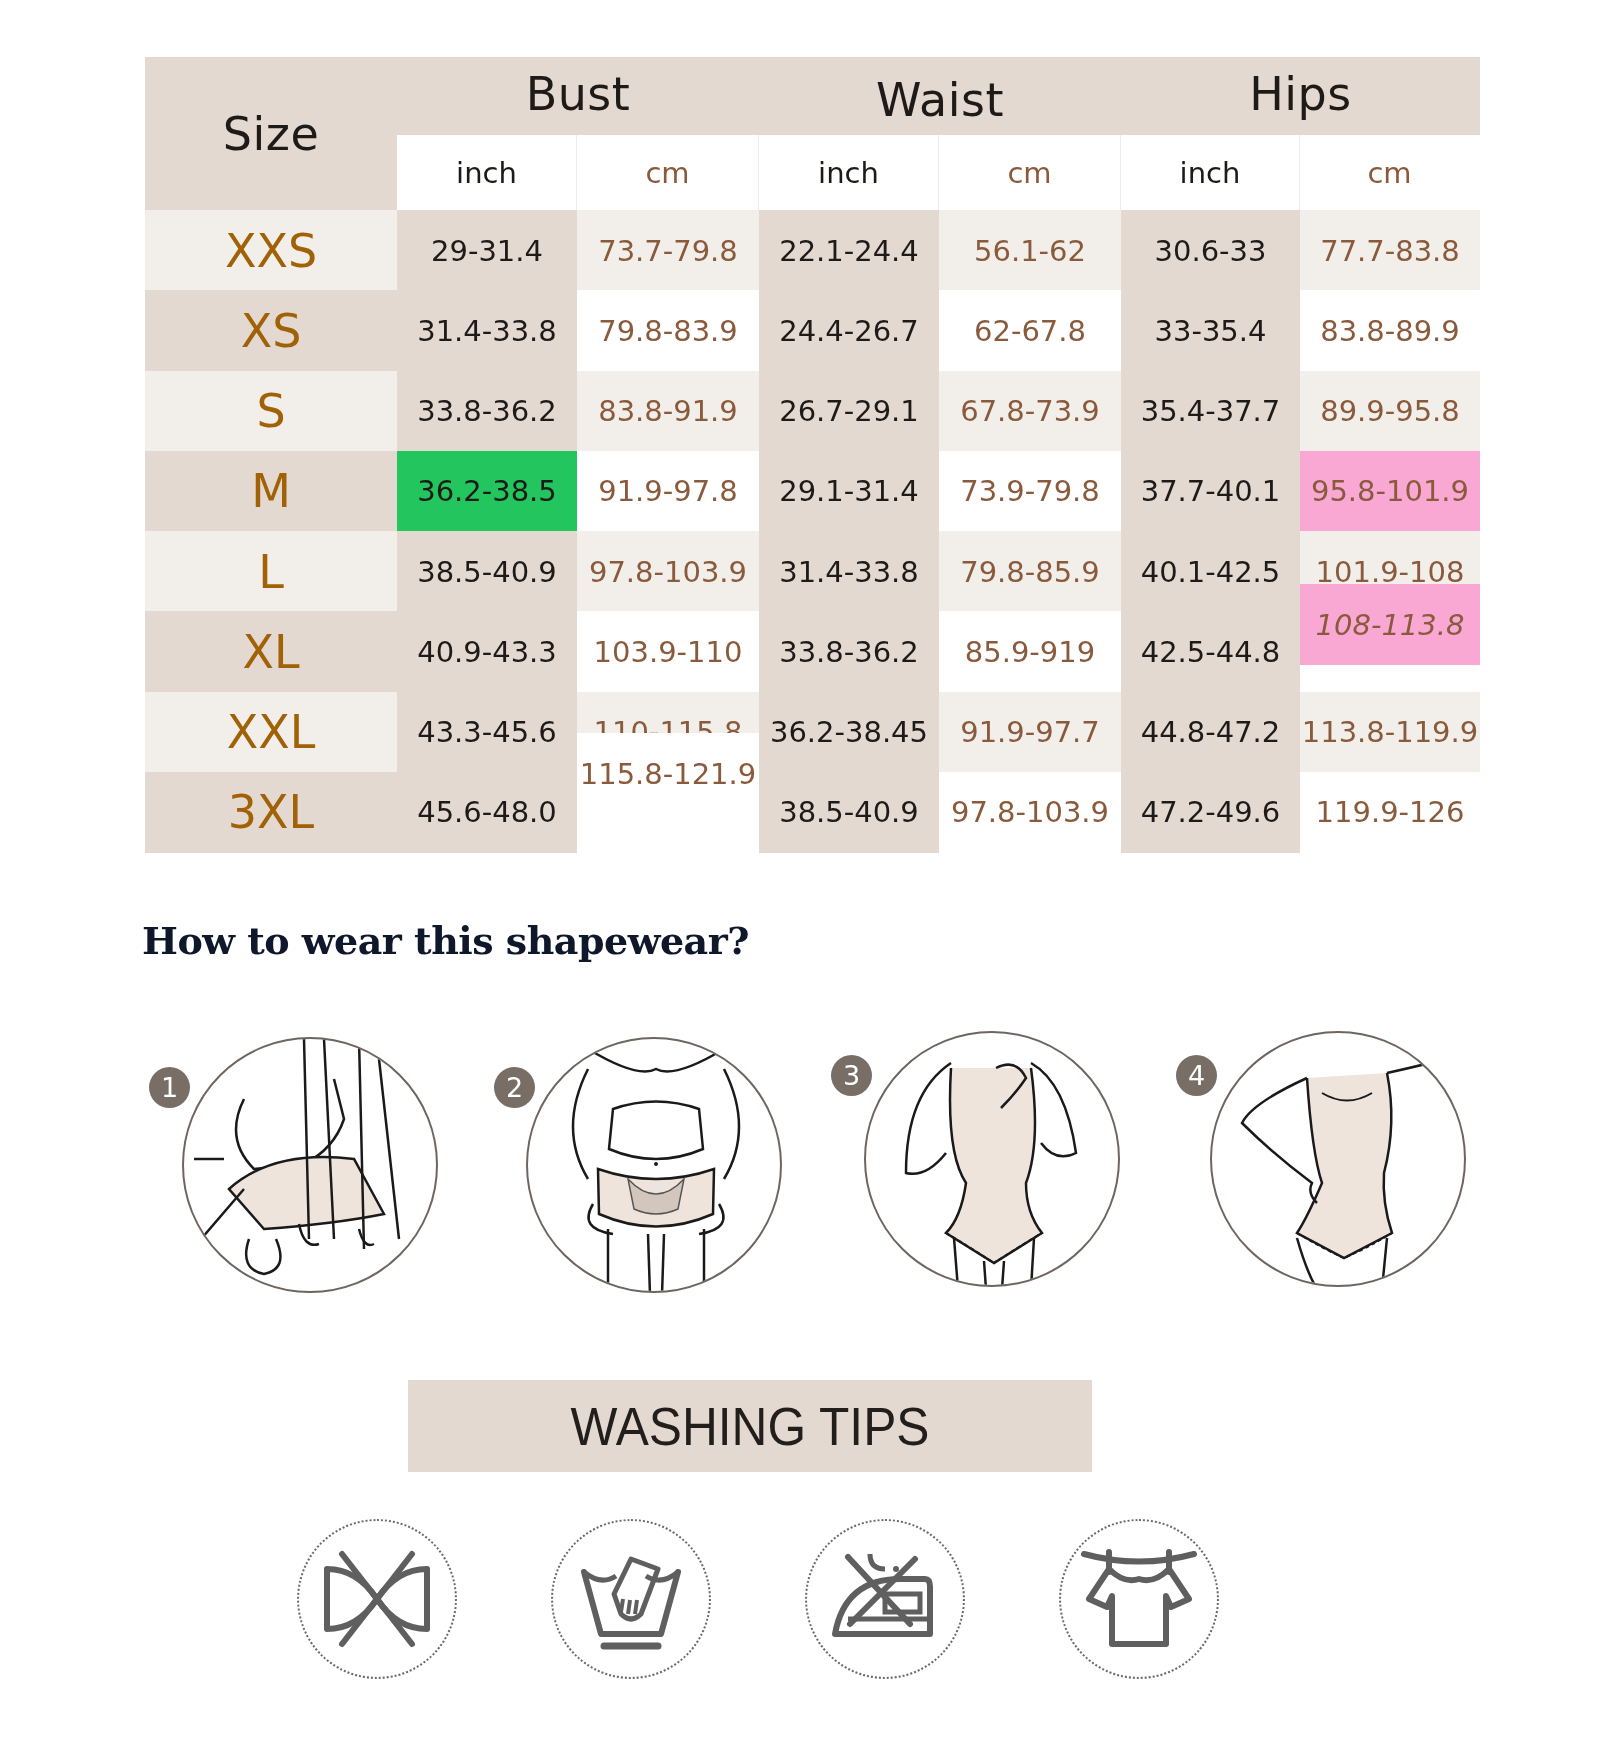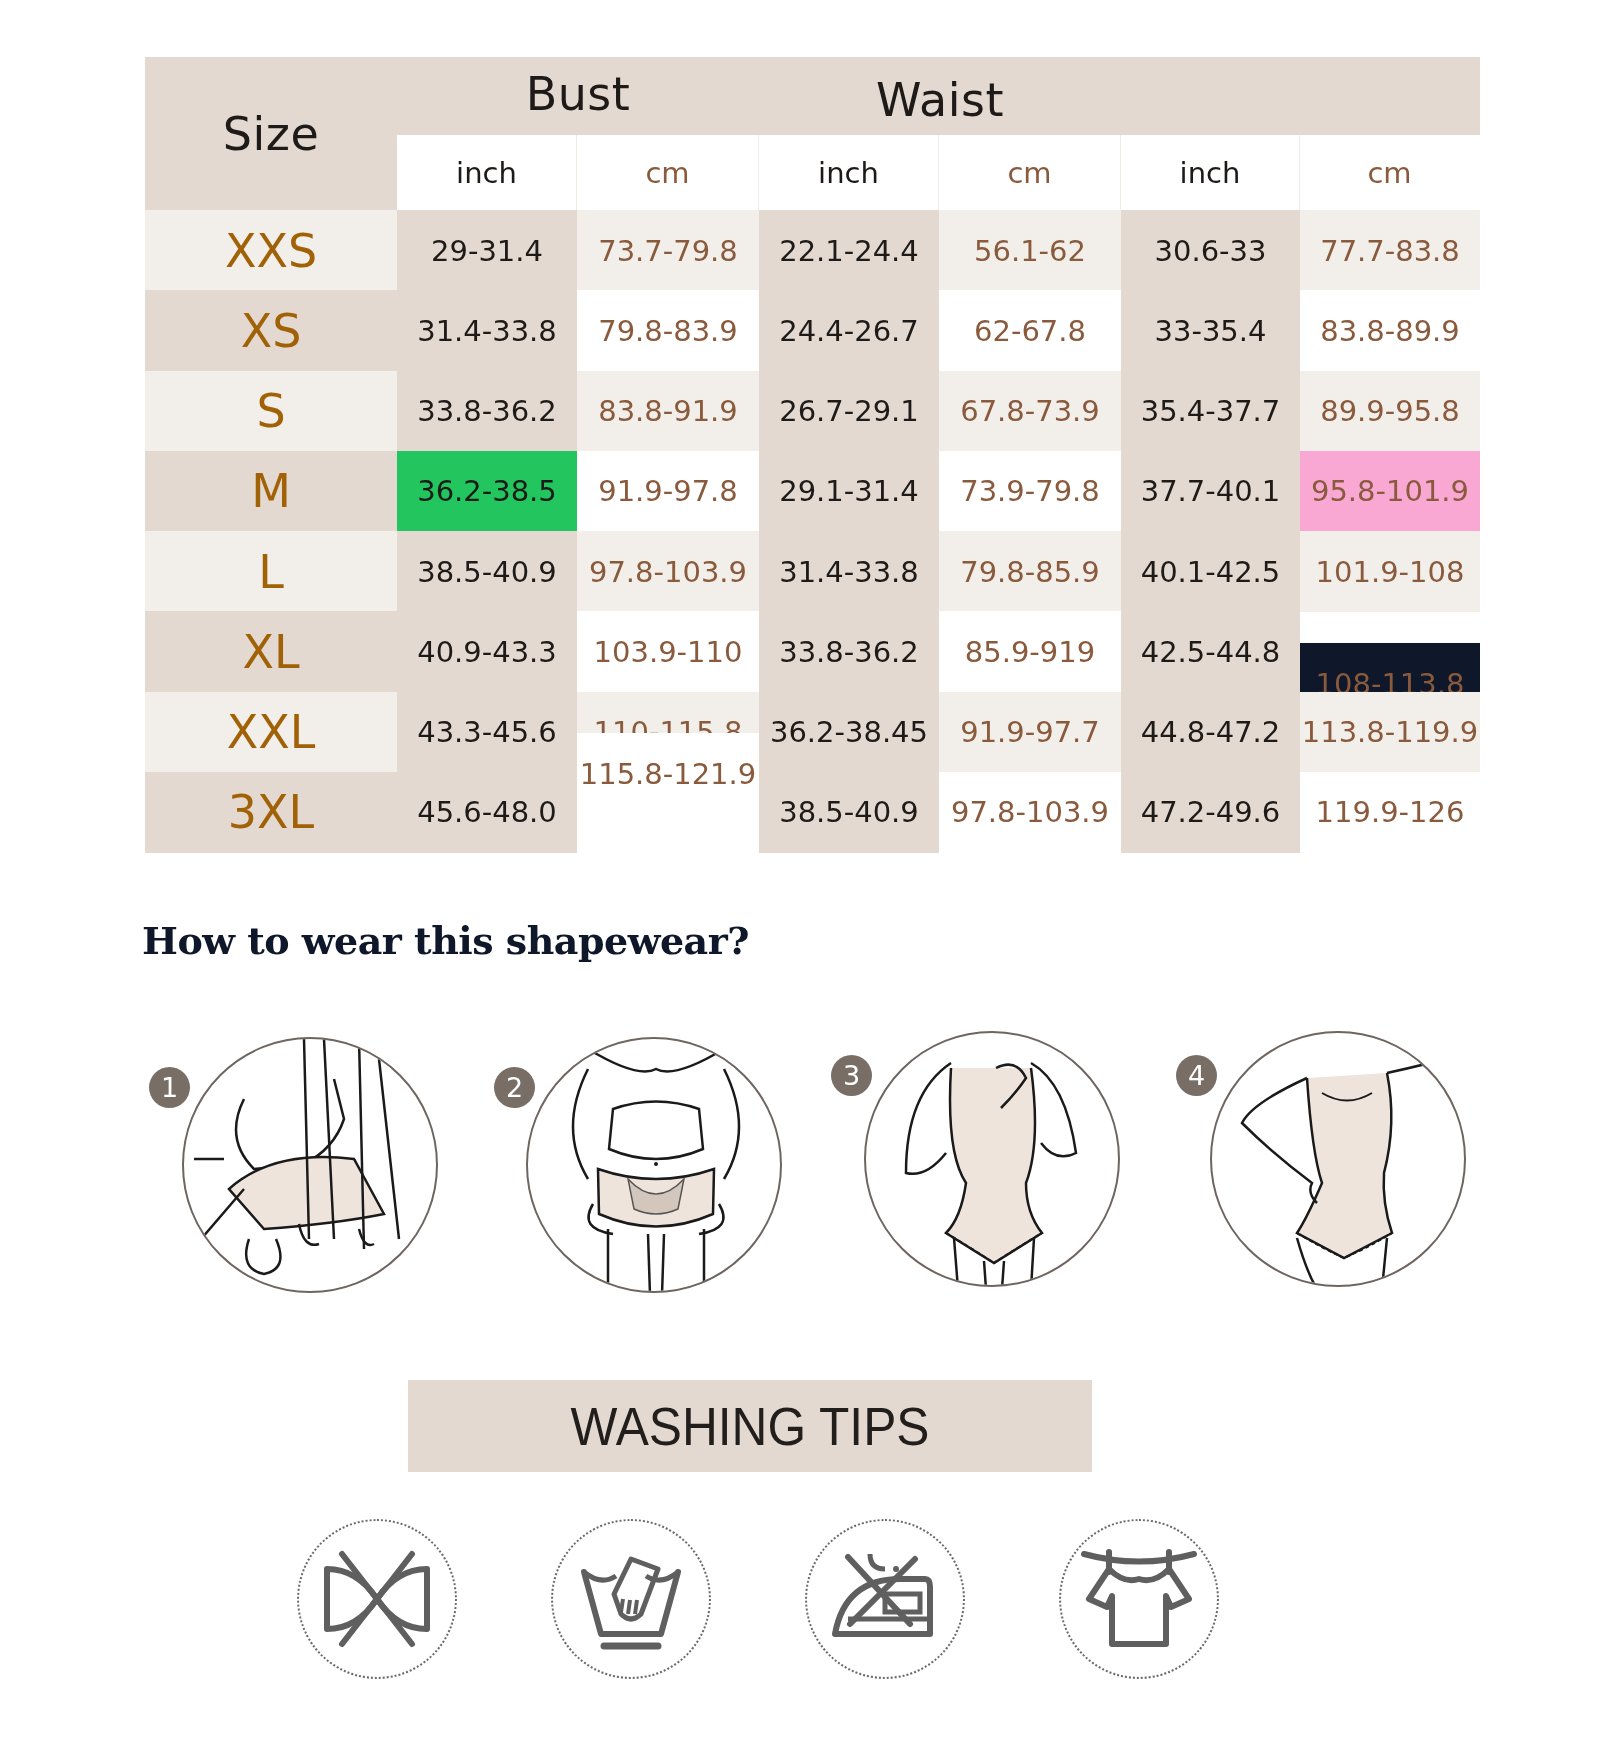--- a/index.html
+++ b/index.html
@@ -34,20 +34,23 @@
     <span class="hdr-main">Size</span>
   </div>
   <div class="cell" style="left:252px;top:0;width:1083px;height:78px;background:#e3d9d1;"></div>
 
   <div class="cell" style="left:252px;top:0;width:362px;height:74px;">
     <span class="hdr-main">Bust</span>
   </div>
   <div class="cell" style="left:614px;top:6px;width:362px;height:74px;">
     <span class="hdr-main">Waist</span>
   </div>
+  <div class="cell" style="left:976px;top:0;width:359px;height:74px;">
+    <span class="hdr-main">Hips</span>
+  </div>
 
   <div class="cell" style="left:252px;top:78px;width:180px;height:75px;background:#fff;border-right:1px solid #f0ebe7;">
     <span class="hdr-unit unit-inch">inch</span>
   </div>
   <div class="cell" style="left:432px;top:78px;width:182px;height:75px;background:#fff;border-right:1px solid #f0ebe7;">
     <span class="hdr-unit unit-cm">cm</span>
   </div>
   <div class="cell" style="left:614px;top:78px;width:180px;height:75px;background:#fff;border-right:1px solid #f0ebe7;">
     <span class="hdr-unit unit-inch">inch</span>
   </div>
@@ -178,21 +181,21 @@
       </div>
       <div class="cell" style="left: 614px; top: 554.25px; width: 180px; height: 81.25px; background: rgb(227, 217, 209);">
         <span class="val val-inch">33.8-36.2</span>
       </div>
       <div class="cell" style="left: 794px; top: 554.25px; width: 182px; height: 81.25px; background: rgb(255, 255, 255);">
         <span class="val val-cm">85.9-919</span>
       </div>
       <div class="cell" style="left: 976px; top: 554.25px; width: 179px; height: 81.25px; background: rgb(227, 217, 209);">
         <span class="val val-inch">42.5-44.8</span>
       </div>
-      <div class="cell" style="left: 1155px; top: 586px; width: 180px; height: 81.25px; background: #0f172a;">
+      <div class="cell" style="left: 1155px; top: 527px; width: 180px; height: 81.25px; background: #f9a8d4; font-style: italic;">
         <span class="val val-cm">108-113.8</span>
       </div>
       <div class="cell" style="left: 0px; top: 634.5px; width: 252px; height: 81.25px; background: rgb(242, 238, 234);">
         <span class="size-label">XXL</span>
       </div>
       <div class="cell" style="left: 252px; top: 634.5px; width: 180px; height: 81.25px; background: rgb(227, 217, 209);">
         <span class="val val-inch">43.3-45.6</span>
       </div>
       <div class="cell" style="left: 432px; top: 634.5px; width: 182px; height: 81.25px; background: rgb(242, 238, 234);">
         <span class="val val-cm">110-115.8</span>

